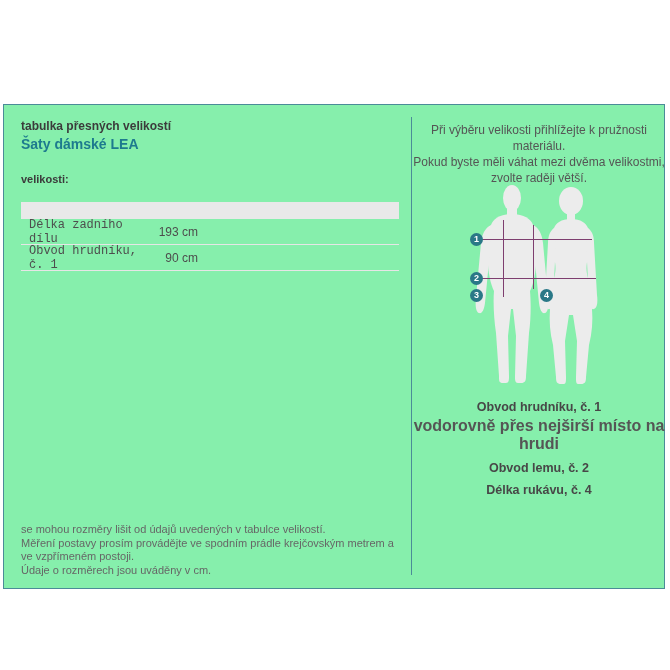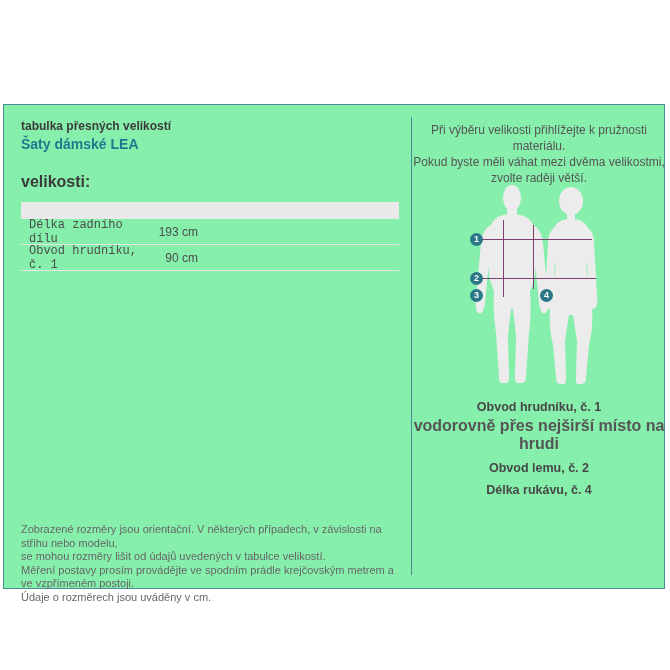--- a/index.html
+++ b/index.html
@@ -27,21 +27,21 @@
   .eyebrow {
     position: absolute; left: 17px; top: 14px;
     font-size: 12px; font-weight: bold; color: #3b3b3b;
   }
   .product-title {
     position: absolute; left: 17px; top: 31px;
     font-size: 14px; font-weight: bold; color: #1d7a8e;
   }
   .sizes-label {
     position: absolute; left: 17px; top: 68px;
-    font-size: 16px; font-weight: bold; color: #3b3b3b; text-align: center;
+    font-size: 11px; font-weight: bold; color: #3b3b3b; text-align: center;
   }
   .size-header-bar {
     position: absolute; left: 17px; top: 97px;
     width: 378px; height: 17px;
     background: #e9e9e9;
   }
   .size-table {
     position: absolute; left: 17px; top: 114px;
     width: 378px;
     font-size: 12px; color: #4d4d4d;
@@ -124,21 +124,20 @@
         <span class="lbl">Délka zadního dílu</span>
         <span class="val">193 cm</span>
       </div>
       <div class="size-row">
         <span class="lbl">Obvod hrudníku, č. 1</span>
         <span class="val">90 cm</span>
       </div>
     </div>
 
     <div class="disclaimer">
-      <div>Zobrazené rozměry jsou orientační. V některých případech, v závislosti na střihu nebo modelu,</div>
       <div>se mohou rozměry lišit od údajů uvedených v tabulce velikostí.</div>
       <div>Měření postavy prosím provádějte ve spodním prádle krejčovským metrem a ve vzpřímeném postoji.</div>
       <div>Údaje o rozměrech jsou uváděny v cm.</div>
     </div>
 
     <div class="intro">
       <div>Při výběru velikosti přihlížejte k pružnosti materiálu.</div>
       <div>Pokud byste měli váhat mezi dvěma velikostmi,</div>
       <div>zvolte raději větší.</div>
     </div>

